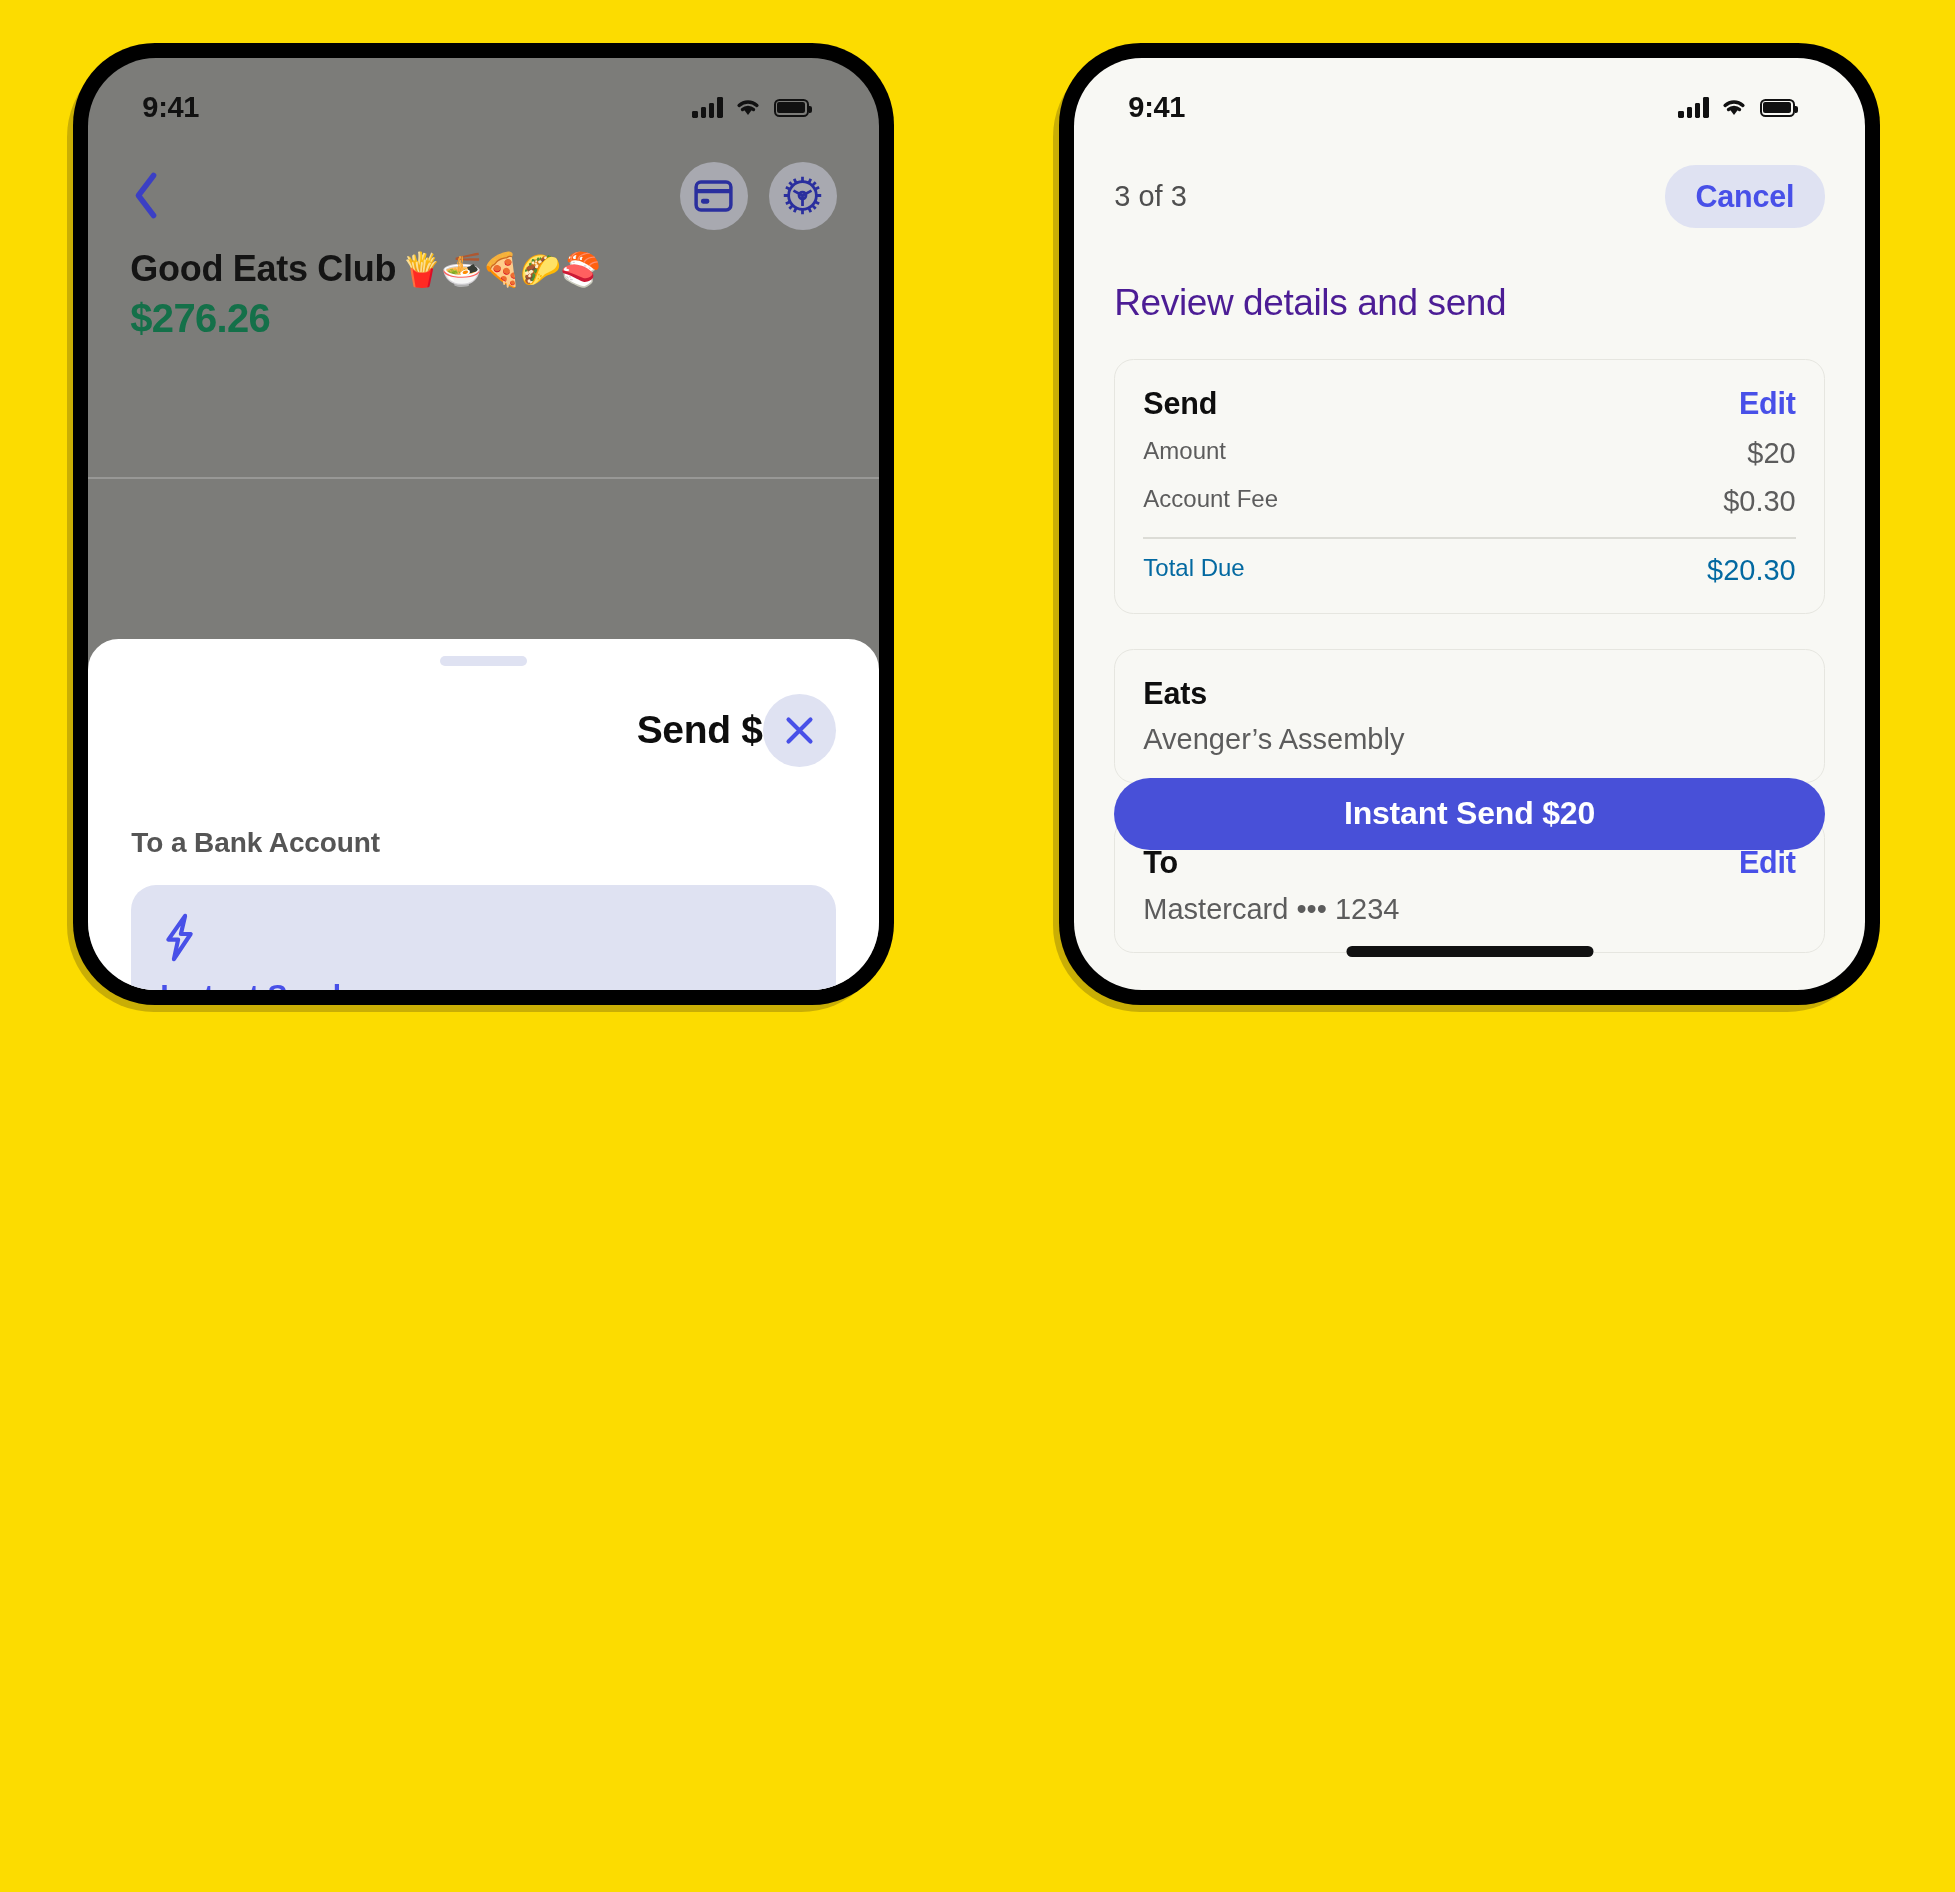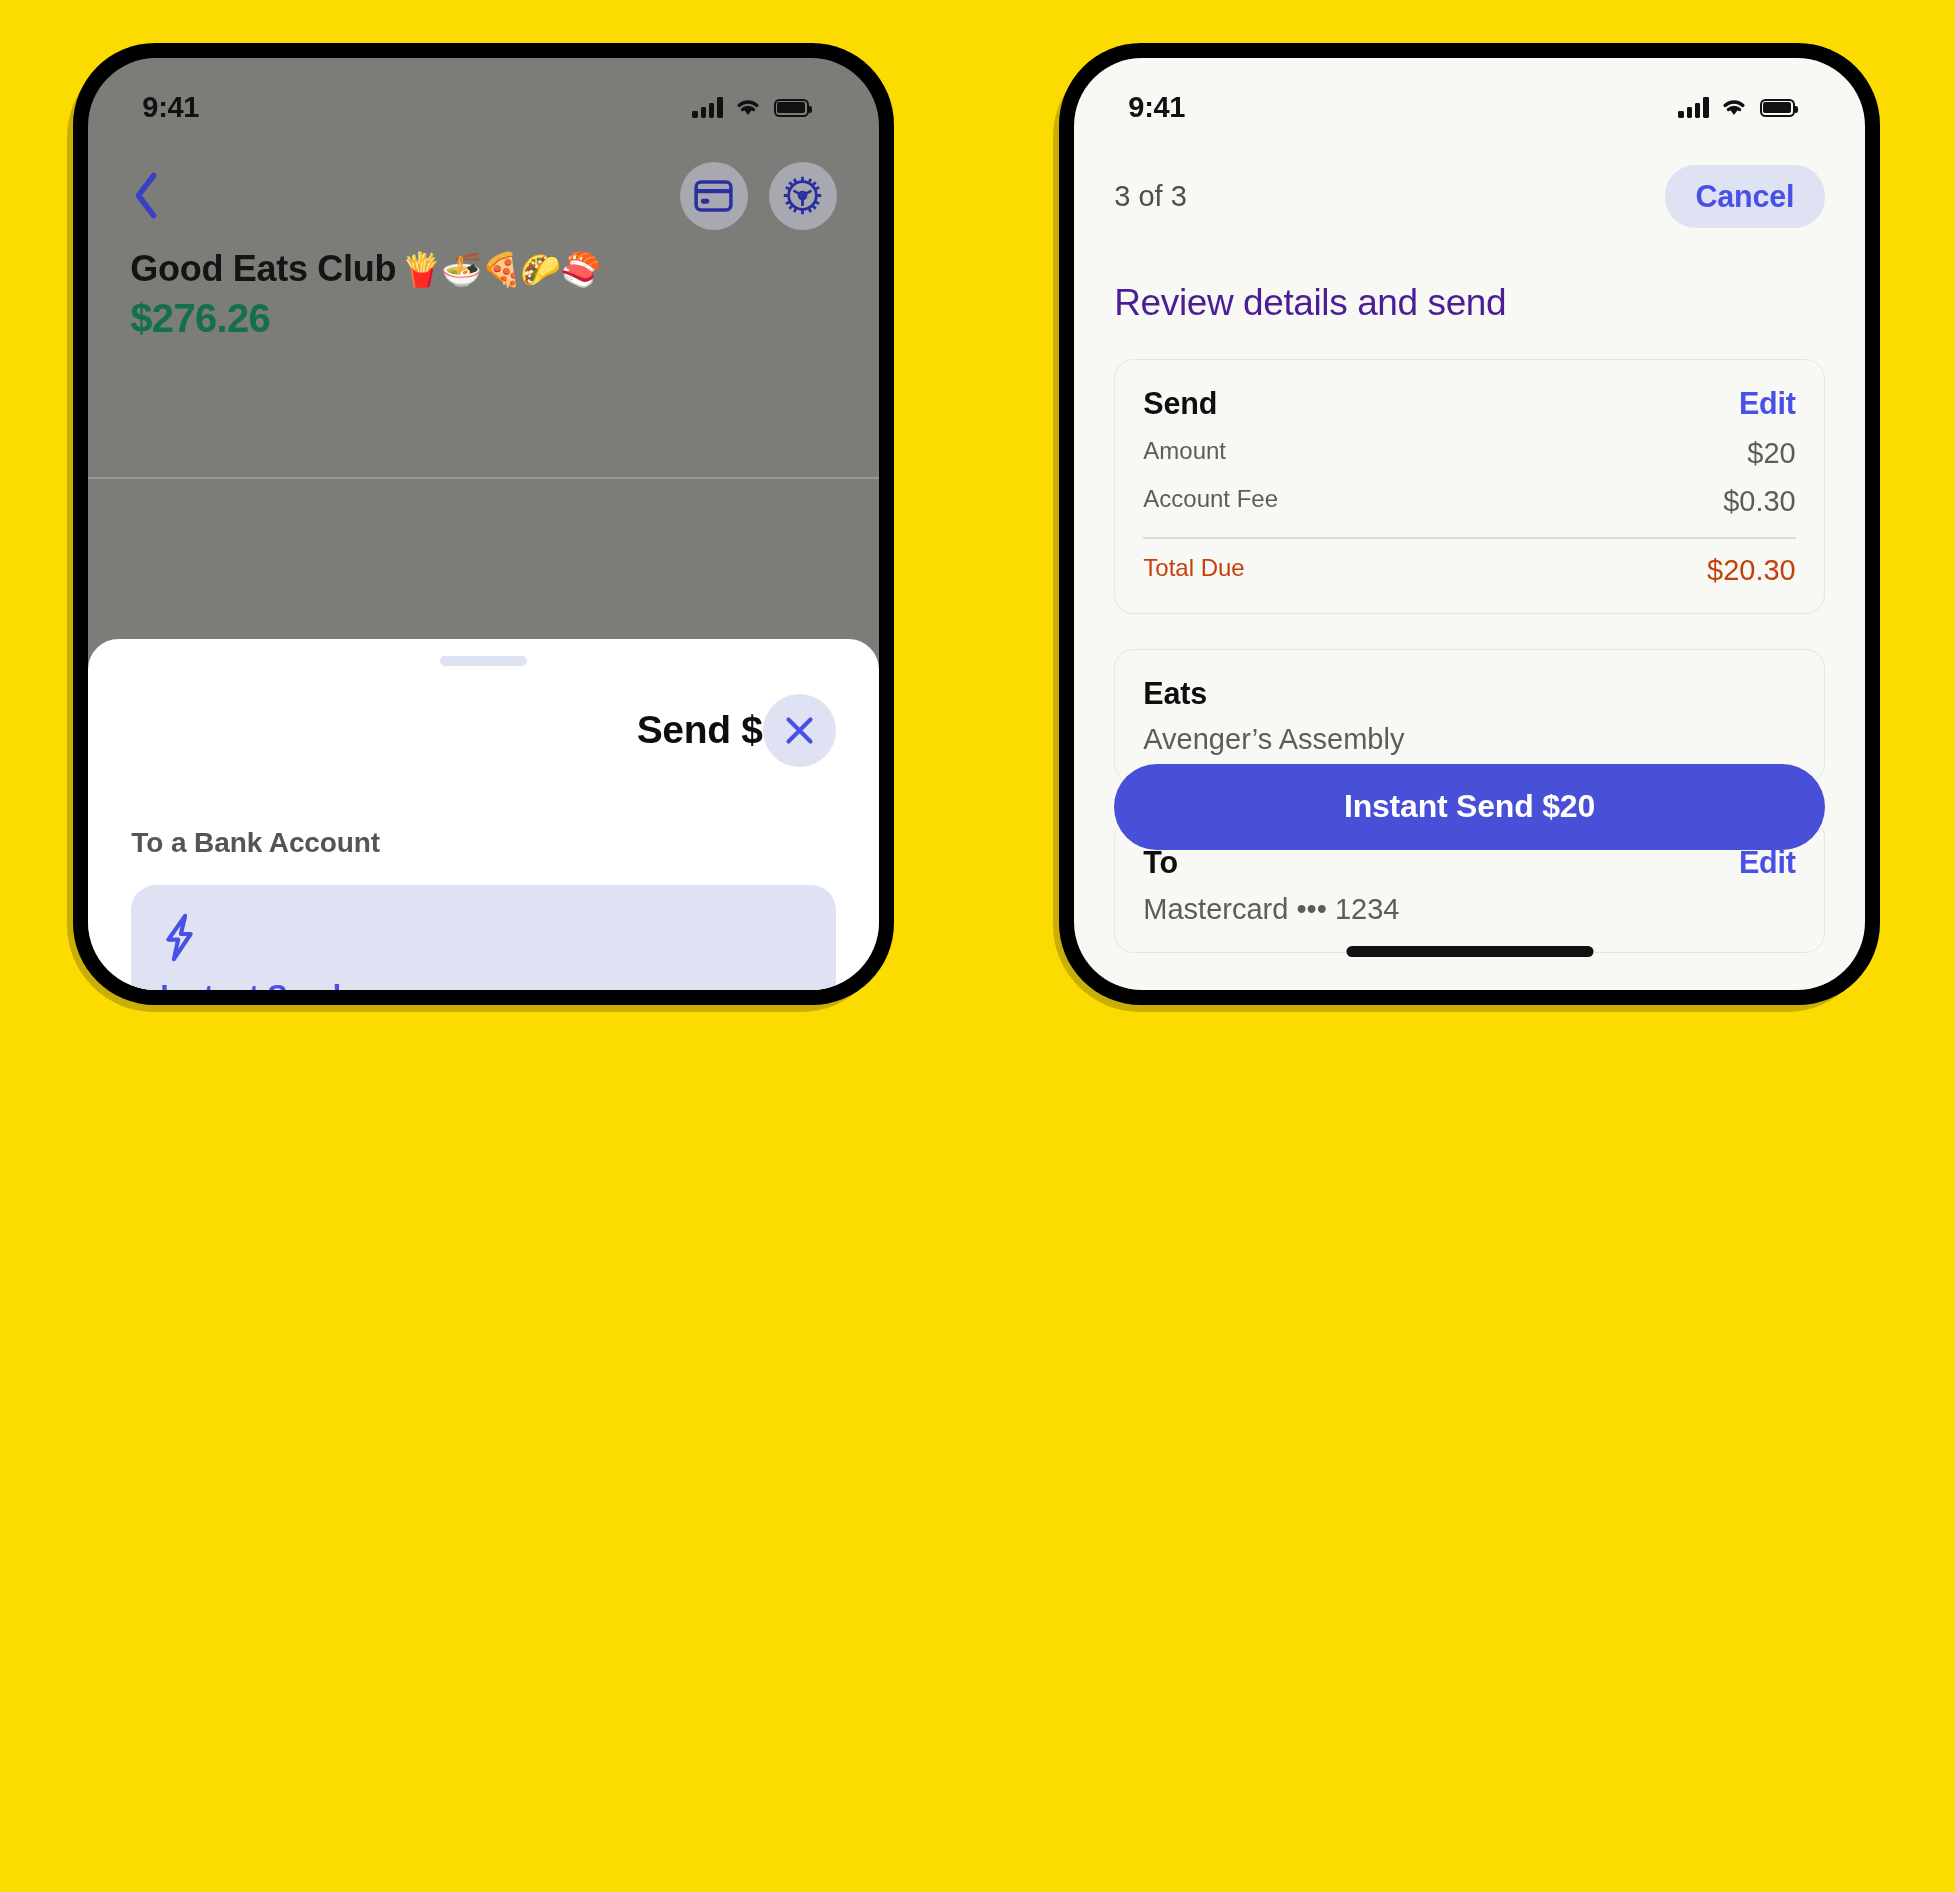--- a/index.html
+++ b/index.html
@@ -149,26 +149,26 @@
     background: #F8F8F4; border: 1.4px solid #E6E6E0;
     border-radius: 19.4px; padding: 26px 28px;
     margin-top: 35px;
   }
   .r-card-head { display: flex; align-items: flex-start; justify-content: space-between; }
   .r-card-title { font-size: 30.5px; font-weight: 700; color: #0E0E0E; letter-spacing: -0.2px; }
   .edit-link { font-size: 30.5px; font-weight: 700; color: #4850E8; letter-spacing: -0.2px; }
   .kv { display: flex; justify-content: space-between; margin-top: 15.3px; }
   .kv .k { font-size: 24px; color: #5C5C5C; }
   .kv .v { font-size: 29px; color: #5C5C5C; }
-  .kv.total .k, .kv.total .v { color: #c2410c; font-weight: 400; }
+  .kv.total .k, .kv.total .v { color: #0369a1; font-weight: 400; }
   .kv-sep { height: 1.4px; background: #DCDCD6; margin-top: 19.4px; }
   .card-sub { font-size: 29px; color: #5C5C5C; margin-top: 12.5px; }
   .send-btn {
     position: absolute; left: 40px; right: 40px; bottom: 140px;
-    height: 86px; background: #4850D8; border-radius: 43px;
+    height: 72px; background: #4850D8; border-radius: 43px;
     display: flex; align-items: center; justify-content: center;
     font-size: 32px; font-weight: 700; color: #FFFFFF; letter-spacing: -0.2px;
   }
   .home-indicator {
     position: absolute; left: 50%; transform: translateX(-50%);
     bottom: 33px; width: 247px; height: 11px; border-radius: 5.5px; background: #111;
   }
 </style>
 </head>
 <body>

